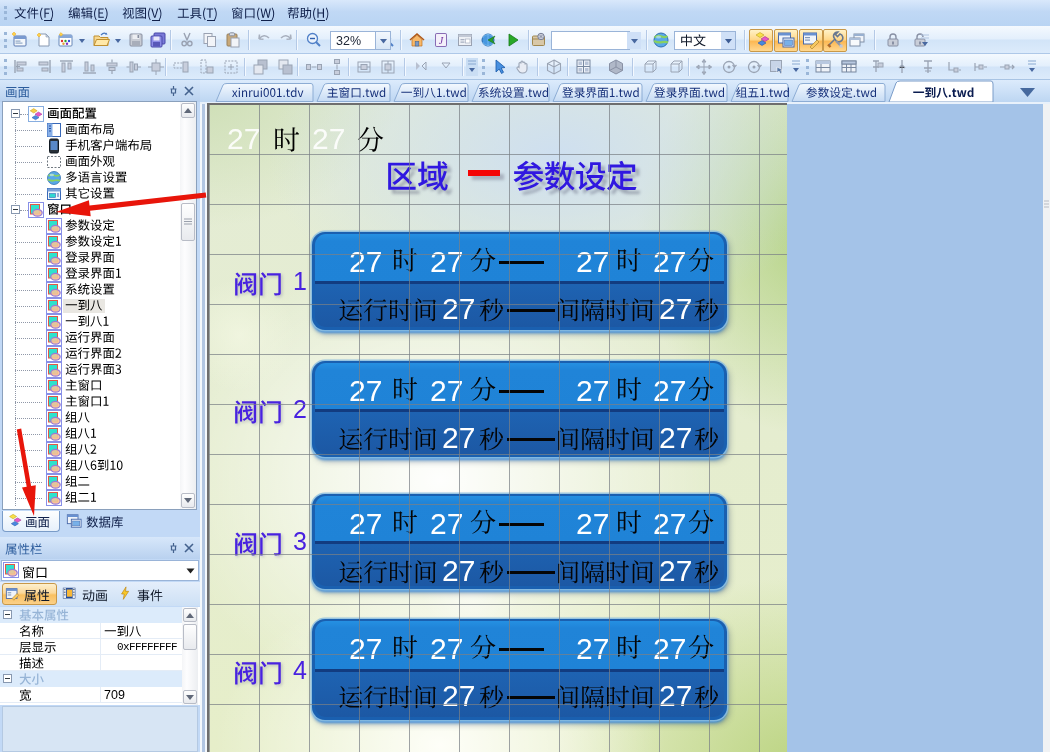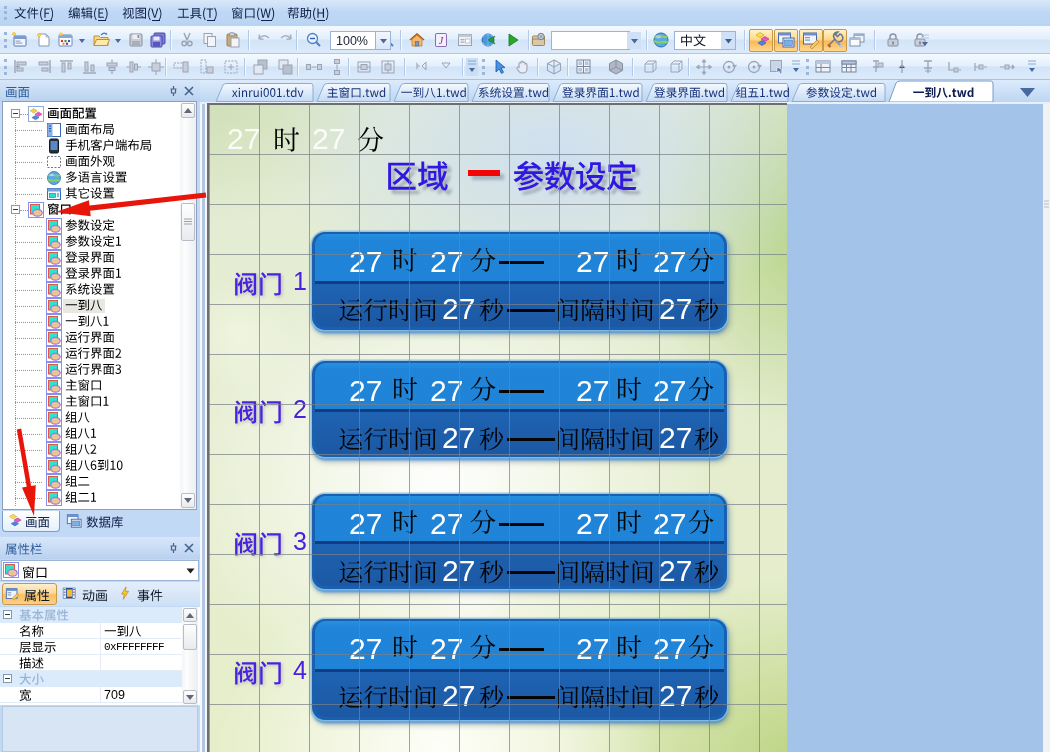--- a/index.html
+++ b/index.html
@@ -135,21 +135,21 @@
   </svg>
 <svg style="position:absolute;left:114px;top:38px" width="8" height="6">
     <path d="M1 1 L7 1 L4 5 Z" fill="#4868a0"></path>
   </svg>
 <div style="position:absolute;left:170px;top:30px;width:1px;height:20px;background:#b4c9e6;box-shadow:1px 0 0 #f4f9ff"></div>
 <div style="position:absolute;left:248px;top:30px;width:1px;height:20px;background:#b4c9e6;box-shadow:1px 0 0 #f4f9ff"></div>
 <div style="position:absolute;left:296px;top:30px;width:1px;height:20px;background:#b4c9e6;box-shadow:1px 0 0 #f4f9ff"></div>
 <div style="position:absolute;left:400px;top:30px;width:1px;height:20px;background:#b4c9e6;box-shadow:1px 0 0 #f4f9ff"></div>
 <div style="position:absolute;left:528px;top:30px;width:1px;height:20px;background:#b4c9e6;box-shadow:1px 0 0 #f4f9ff"></div>
 <div style="position:absolute;left:330px;top:31px;width:46px;height:19px;background:#fff;border:1px solid #9ab4d8"></div>
-<div style="position:absolute;left:336px;top:35px;font:400 12.5px 'Liberation Sans',sans-serif;color:#202838;white-space:pre;line-height:1">100%</div>
+<div style="position:absolute;left:336px;top:35px;font:400 12.5px 'Liberation Sans',sans-serif;color:#202838;white-space:pre;line-height:1">32%</div>
 <div style="position:absolute;left:376px;top:31px;width:15px;height:19px;background:linear-gradient(#f2f7fd,#d8e6f6);border:1px solid #9ab4d8;border-left:none"></div>
 <svg style="position:absolute;left:379px;top:38px" width="9" height="6">
     <path d="M1 1 L8 1 L4.5 5.5 Z" fill="#4868a0"></path>
   </svg>
 <div style="position:absolute;left:551px;top:31px;width:79px;height:19px;background:#fff;border:1px solid #9ab4d8"></div>
 <div style="position:absolute;left:627px;top:32px;width:14px;height:17px;background:#cfe0f7"></div>
 <svg style="position:absolute;left:630px;top:38px" width="9" height="6">
     <path d="M1 1 L8 1 L4.5 5.5 Z" fill="#4868a0"></path>
   </svg>
 <div style="position:absolute;left:646px;top:30px;width:1px;height:20px;background:#b4c9e6;box-shadow:1px 0 0 #f4f9ff"></div>
@@ -978,21 +978,21 @@
     <path d="M3.3 -6.6C3.9 -6.2 4.7 -5.6 5.2 -5.1C3.8 -4.3 2.1 -3.7 0.6 -3.4C0.8 -3.2 1.0 -2.8 1.1 -2.6C1.8 -2.7 2.5 -2.9 3.2 -3.2V1.0H4.1V0.3H9.7V1.0H10.6V-4.2H5.6C7.7 -5.4 9.5 -6.9 10.6 -8.9L9.9 -9.3L9.8 -9.2H5.3C5.6 -9.6 5.9 -10.0 6.2 -10.3L5.1 -10.5C4.3 -9.3 2.9 -8.0 0.9 -7.0C1.1 -6.8 1.4 -6.5 1.5 -6.3C2.7 -6.9 3.7 -7.6 4.5 -8.4H9.2C8.4 -7.3 7.3 -6.4 6.1 -5.6C5.5 -6.1 4.7 -6.7 4.0 -7.2ZM9.7 -0.5H4.1V-3.4H9.7Z M18.9 -5.6C18.6 -4.1 18.1 -2.5 17.4 -1.5C17.6 -1.4 18.0 -1.2 18.2 -1.0C18.9 -2.1 19.4 -3.8 19.8 -5.5ZM22.3 -5.5C22.8 -4.1 23.4 -2.3 23.5 -1.1L24.4 -1.4C24.2 -2.6 23.7 -4.4 23.1 -5.8ZM19.1 -10.5C18.9 -8.9 18.3 -7.3 17.6 -6.2V-6.9H16.0V-9.1C16.6 -9.3 17.1 -9.5 17.6 -9.7L17.1 -10.4C16.1 -10.0 14.6 -9.6 13.3 -9.4C13.4 -9.2 13.5 -8.9 13.6 -8.7C14.1 -8.8 14.6 -8.8 15.1 -8.9V-6.9H13.2V-6.0H15.0C14.5 -4.6 13.7 -3.0 12.9 -2.1C13.1 -1.9 13.3 -1.5 13.4 -1.3C14.0 -2.1 14.6 -3.3 15.1 -4.5V1.0H16.0V-4.6C16.4 -4.1 16.9 -3.4 17.1 -3.0L17.6 -3.8C17.4 -4.1 16.4 -5.2 16.0 -5.6V-6.0H17.5L17.4 -6.0C17.6 -5.9 18.1 -5.6 18.2 -5.5C18.7 -6.1 19.1 -7.0 19.4 -8.0H20.7V-0.2C20.7 0.0 20.6 0.1 20.4 0.1C20.3 0.1 19.7 0.1 19.1 0.1C19.3 0.3 19.4 0.7 19.5 1.0C20.3 1.0 20.8 0.9 21.1 0.8C21.5 0.6 21.6 0.4 21.6 -0.2V-8.0H23.3C23.1 -7.5 22.9 -7.0 22.6 -6.6L23.5 -6.4C23.8 -7.1 24.2 -7.9 24.5 -8.7L23.9 -8.9L23.7 -8.8H19.7C19.8 -9.3 19.9 -9.8 20.1 -10.3Z" fill="#000"></path>
   </svg>
 <svg style="position:absolute;left:104px;top:622.2px;overflow:visible" width="40" height="18" viewBox="0 -13.8 40 18.1">
     <path d="M0.6 -5.4V-4.4H12.0V-5.4Z M20.5 -9.4V-1.9H21.4V-9.4ZM23.0 -10.3V-0.5C23.0 -0.2 22.9 -0.2 22.7 -0.2C22.5 -0.2 21.8 -0.2 21.1 -0.2C21.2 0.1 21.4 0.5 21.4 0.7C22.3 0.7 23.0 0.7 23.4 0.6C23.8 0.4 23.9 0.1 23.9 -0.5V-10.3ZM13.3 -0.5 13.5 0.4C15.1 0.1 17.5 -0.4 19.7 -0.8L19.7 -1.7L17.1 -1.2V-3.1H19.6V-4.0H17.1V-5.3H16.2V-4.0H13.7V-3.1H16.2V-1.0ZM14.0 -5.5C14.3 -5.6 14.8 -5.7 18.7 -6.1C18.8 -5.8 19.0 -5.5 19.1 -5.3L19.8 -5.8C19.4 -6.5 18.6 -7.6 17.9 -8.4L17.2 -8.0C17.6 -7.7 17.9 -7.2 18.2 -6.8L15.0 -6.5C15.5 -7.2 16.0 -8.0 16.4 -8.8H19.8V-9.7H13.4V-8.8H15.4C15.0 -8.0 14.5 -7.2 14.3 -6.9C14.1 -6.6 13.9 -6.4 13.7 -6.4C13.8 -6.1 13.9 -5.7 14.0 -5.5Z M28.8 -9.3C28.6 -5.8 28.0 -1.9 25.4 0.2C25.6 0.4 25.9 0.8 26.1 0.9C28.8 -1.4 29.5 -5.5 29.8 -9.2ZM33.2 -9.6 32.3 -9.5C32.4 -8.5 32.7 -2.0 36.4 0.9C36.5 0.7 36.8 0.5 37.2 0.3C33.6 -2.4 33.3 -8.7 33.2 -9.6Z" fill="#000"></path>
   </svg>
 <div style="position:absolute;left:0px;top:639px;width:182px;height:16px;background:#fff;border-bottom:1px solid #e4ecf6"></div>
 <div style="position:absolute;left:100px;top:639px;width:1px;height:16px;background:#e4ecf6"></div>
 <svg style="position:absolute;left:19px;top:638.2px;overflow:visible" width="40" height="18" viewBox="0 -13.8 40 18.1">
     <path d="M3.8 -5.7V-4.9H10.9V-5.7ZM2.6 -9.1H10.1V-7.6H2.6ZM1.7 -9.9V-6.2C1.7 -4.2 1.6 -1.5 0.4 0.5C0.6 0.6 1.0 0.8 1.2 1.0C2.4 -1.1 2.6 -4.1 2.6 -6.2V-6.8H11.1V-9.9ZM3.6 0.8C4.0 0.7 4.6 0.6 10.0 0.2C10.2 0.6 10.4 0.9 10.5 1.1L11.4 0.7C11.0 -0.1 10.1 -1.4 9.4 -2.4L8.6 -2.0C8.9 -1.6 9.2 -1.0 9.6 -0.5L4.8 -0.2C5.4 -0.9 6.1 -1.8 6.7 -2.7H11.8V-3.6H3.0V-2.7H5.5C4.9 -1.8 4.2 -0.9 4.0 -0.7C3.7 -0.3 3.5 -0.1 3.3 -0.1C3.4 0.2 3.5 0.6 3.6 0.8Z M15.6 -7.1H22.0V-5.8H15.6ZM15.6 -9.1H22.0V-7.9H15.6ZM14.6 -9.9V-5.1H22.9V-9.9ZM22.8 -4.1C22.3 -3.3 21.6 -2.2 21.0 -1.6L21.8 -1.2C22.3 -1.9 23.0 -2.9 23.6 -3.8ZM14.1 -3.7C14.6 -2.9 15.2 -1.8 15.4 -1.2L16.2 -1.5C15.9 -2.2 15.3 -3.2 14.8 -4.0ZM19.6 -4.6V-0.5H17.8V-4.6H16.9V-0.5H13.0V0.4H24.5V-0.5H20.5V-4.6Z M27.9 -4.4C27.4 -3.0 26.5 -1.6 25.4 -0.7C25.7 -0.6 26.1 -0.3 26.3 -0.1C27.3 -1.1 28.3 -2.6 28.9 -4.1ZM33.5 -4.0C34.5 -2.8 35.4 -1.2 35.7 -0.1L36.7 -0.6C36.3 -1.6 35.3 -3.2 34.4 -4.4ZM26.9 -9.6V-8.7H35.7V-9.6ZM25.8 -6.5V-5.6H30.8V-0.2C30.8 -0.0 30.7 0.0 30.5 0.0C30.2 0.0 29.4 0.0 28.6 0.0C28.7 0.3 28.9 0.7 28.9 1.0C30.0 1.0 30.7 1.0 31.2 0.8C31.6 0.7 31.8 0.4 31.8 -0.2V-5.6H36.8V-6.5Z" fill="#000"></path>
   </svg>
-<div style="position:absolute;left:104px;top:642px;font:400 11px 'Liberation Mono',sans-serif;color:#000;white-space:pre;letter-spacing:-0.6px;line-height:1">0xFFFFFFFF</div>
+<div style="position:absolute;left:117px;top:642px;font:400 11px 'Liberation Mono',sans-serif;color:#000;white-space:pre;letter-spacing:-0.6px;line-height:1">0xFFFFFFFF</div>
 <div style="position:absolute;left:0px;top:655px;width:182px;height:16px;background:#fff;border-bottom:1px solid #e4ecf6"></div>
 <div style="position:absolute;left:100px;top:655px;width:1px;height:16px;background:#e4ecf6"></div>
 <svg style="position:absolute;left:19px;top:654.2px;overflow:visible" width="27" height="18" viewBox="0 -13.8 27 18.1">
     <path d="M9.3 -10.5V-8.7H7.1V-10.5H6.2V-8.7H4.5V-7.9H6.2V-6.2H7.1V-7.9H9.3V-6.2H10.2V-7.9H11.9V-8.7H10.2V-10.5ZM5.9 -2.3H7.8V-0.5H5.9ZM5.9 -3.1V-4.8H7.8V-3.1ZM10.6 -2.3V-0.5H8.6V-2.3ZM10.6 -3.1H8.6V-4.8H10.6ZM5.0 -5.7V1.0H5.9V0.3H10.6V0.9H11.5V-5.7ZM2.0 -10.5V-8.0H0.5V-7.1H2.0V-4.4C1.4 -4.2 0.8 -4.0 0.4 -3.9L0.6 -2.9L2.0 -3.4V-0.2C2.0 0.0 2.0 0.1 1.8 0.1C1.7 0.1 1.2 0.1 0.6 0.1C0.8 0.3 0.9 0.7 0.9 0.9C1.7 0.9 2.2 0.9 2.5 0.7C2.8 0.6 2.9 0.3 2.9 -0.2V-3.7L4.3 -4.2L4.2 -5.0L2.9 -4.6V-7.1H4.2V-8.0H2.9V-10.5Z M21.4 -9.8C22.0 -9.3 22.6 -8.7 23.0 -8.2L23.7 -8.7C23.4 -9.2 22.6 -9.8 22.1 -10.2ZM13.3 -9.5C14.0 -8.8 14.8 -7.9 15.2 -7.2L16.0 -7.7C15.6 -8.4 14.8 -9.3 14.1 -10.0ZM19.9 -10.4V-8.1H16.5V-7.2H19.4C18.7 -5.3 17.5 -3.4 16.3 -2.5C16.5 -2.3 16.8 -2.0 16.9 -1.8C18.1 -2.7 19.1 -4.4 19.9 -6.2V-0.8H20.8V-6.1C21.9 -4.9 23.1 -3.4 23.6 -2.3L24.3 -2.9C23.7 -4.0 22.2 -5.8 21.0 -7.2H24.2V-8.1H20.8V-10.4ZM15.8 -6.0H13.1V-5.2H14.9V-1.4C14.3 -1.2 13.7 -0.7 13.0 -0.0L13.6 0.8C14.3 0.0 14.9 -0.7 15.4 -0.7C15.7 -0.7 16.1 -0.3 16.6 0.0C17.5 0.5 18.5 0.6 20.0 0.6C21.2 0.6 23.4 0.6 24.3 0.5C24.3 0.2 24.4 -0.2 24.5 -0.4C23.3 -0.3 21.5 -0.2 20.0 -0.2C18.7 -0.2 17.6 -0.3 16.8 -0.8C16.4 -1.0 16.1 -1.2 15.8 -1.3Z" fill="#000"></path>
   </svg>
 <div style="position:absolute;left:0px;top:671px;width:182px;height:16px;background:#dcebfb"></div>
 <div style="position:absolute;left:3px;top:674px;width:9px;height:9px;background:#fff;border:1px solid #8898b0"></div>
 <div style="position:absolute;left:5px;top:678px;width:5px;height:1px;background:#303840"></div>
 <svg style="position:absolute;left:19px;top:670.2px;overflow:visible" width="27" height="18" viewBox="0 -13.8 27 18.1">
     <path d="M5.6 -10.6C5.6 -9.5 5.6 -8.3 5.5 -7.1H0.8V-5.8H5.2C4.7 -3.6 3.5 -1.3 0.5 0.0C0.8 0.3 1.2 0.7 1.4 1.0C4.3 -0.3 5.6 -2.5 6.3 -4.8C7.3 -2.1 8.8 -0.1 11.2 1.0C11.3 0.7 11.7 0.2 12.0 -0.1C9.6 -1.1 8.1 -3.2 7.2 -5.8H11.8V-7.1H6.7C6.9 -8.3 6.9 -9.5 6.9 -10.6Z M18.1 -10.4V-0.5C18.1 -0.2 18.1 -0.2 17.8 -0.2C17.5 -0.2 16.6 -0.2 15.7 -0.2C15.9 0.2 16.1 0.7 16.2 1.1C17.4 1.1 18.2 1.0 18.7 0.8C19.2 0.6 19.4 0.3 19.4 -0.5V-10.4ZM21.2 -7.2C22.2 -5.3 23.2 -3.0 23.5 -1.5L24.8 -2.0C24.4 -3.5 23.4 -5.8 22.3 -7.6ZM14.9 -7.5C14.6 -5.8 13.9 -3.6 12.8 -2.3C13.2 -2.2 13.7 -1.9 14.0 -1.7C15.1 -3.1 15.8 -5.4 16.2 -7.2Z" fill="#96b4d6"></path>

